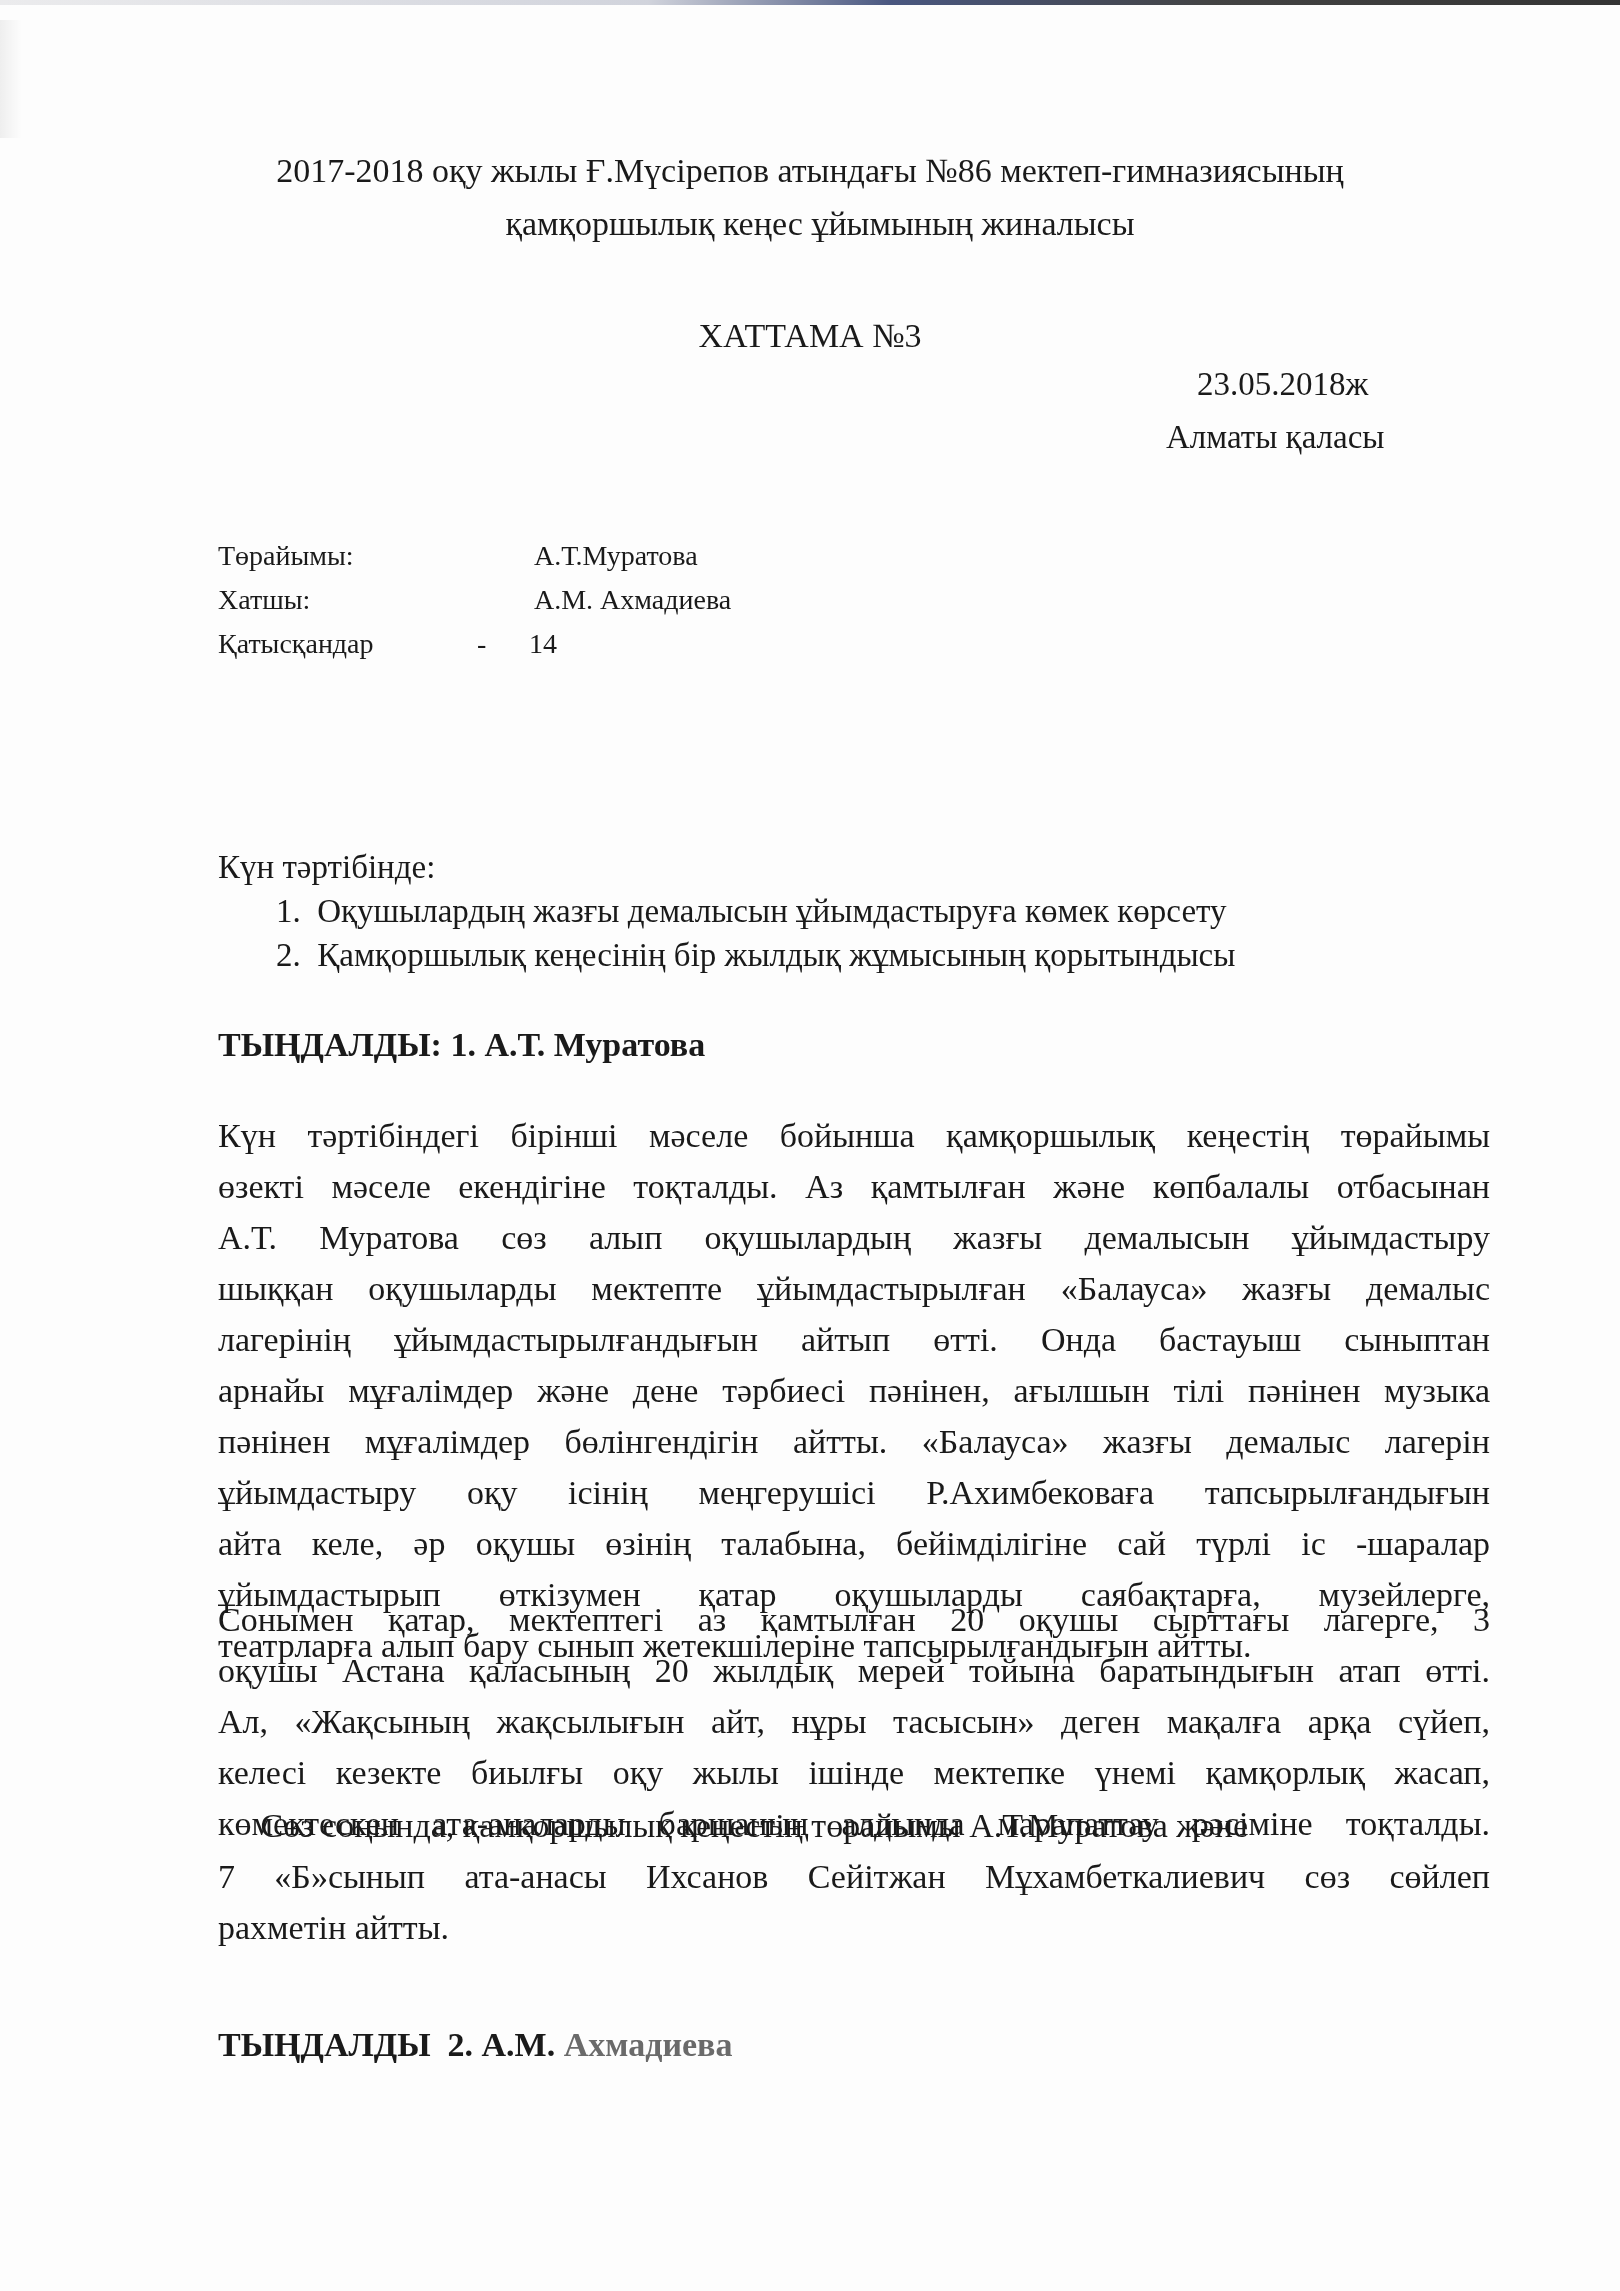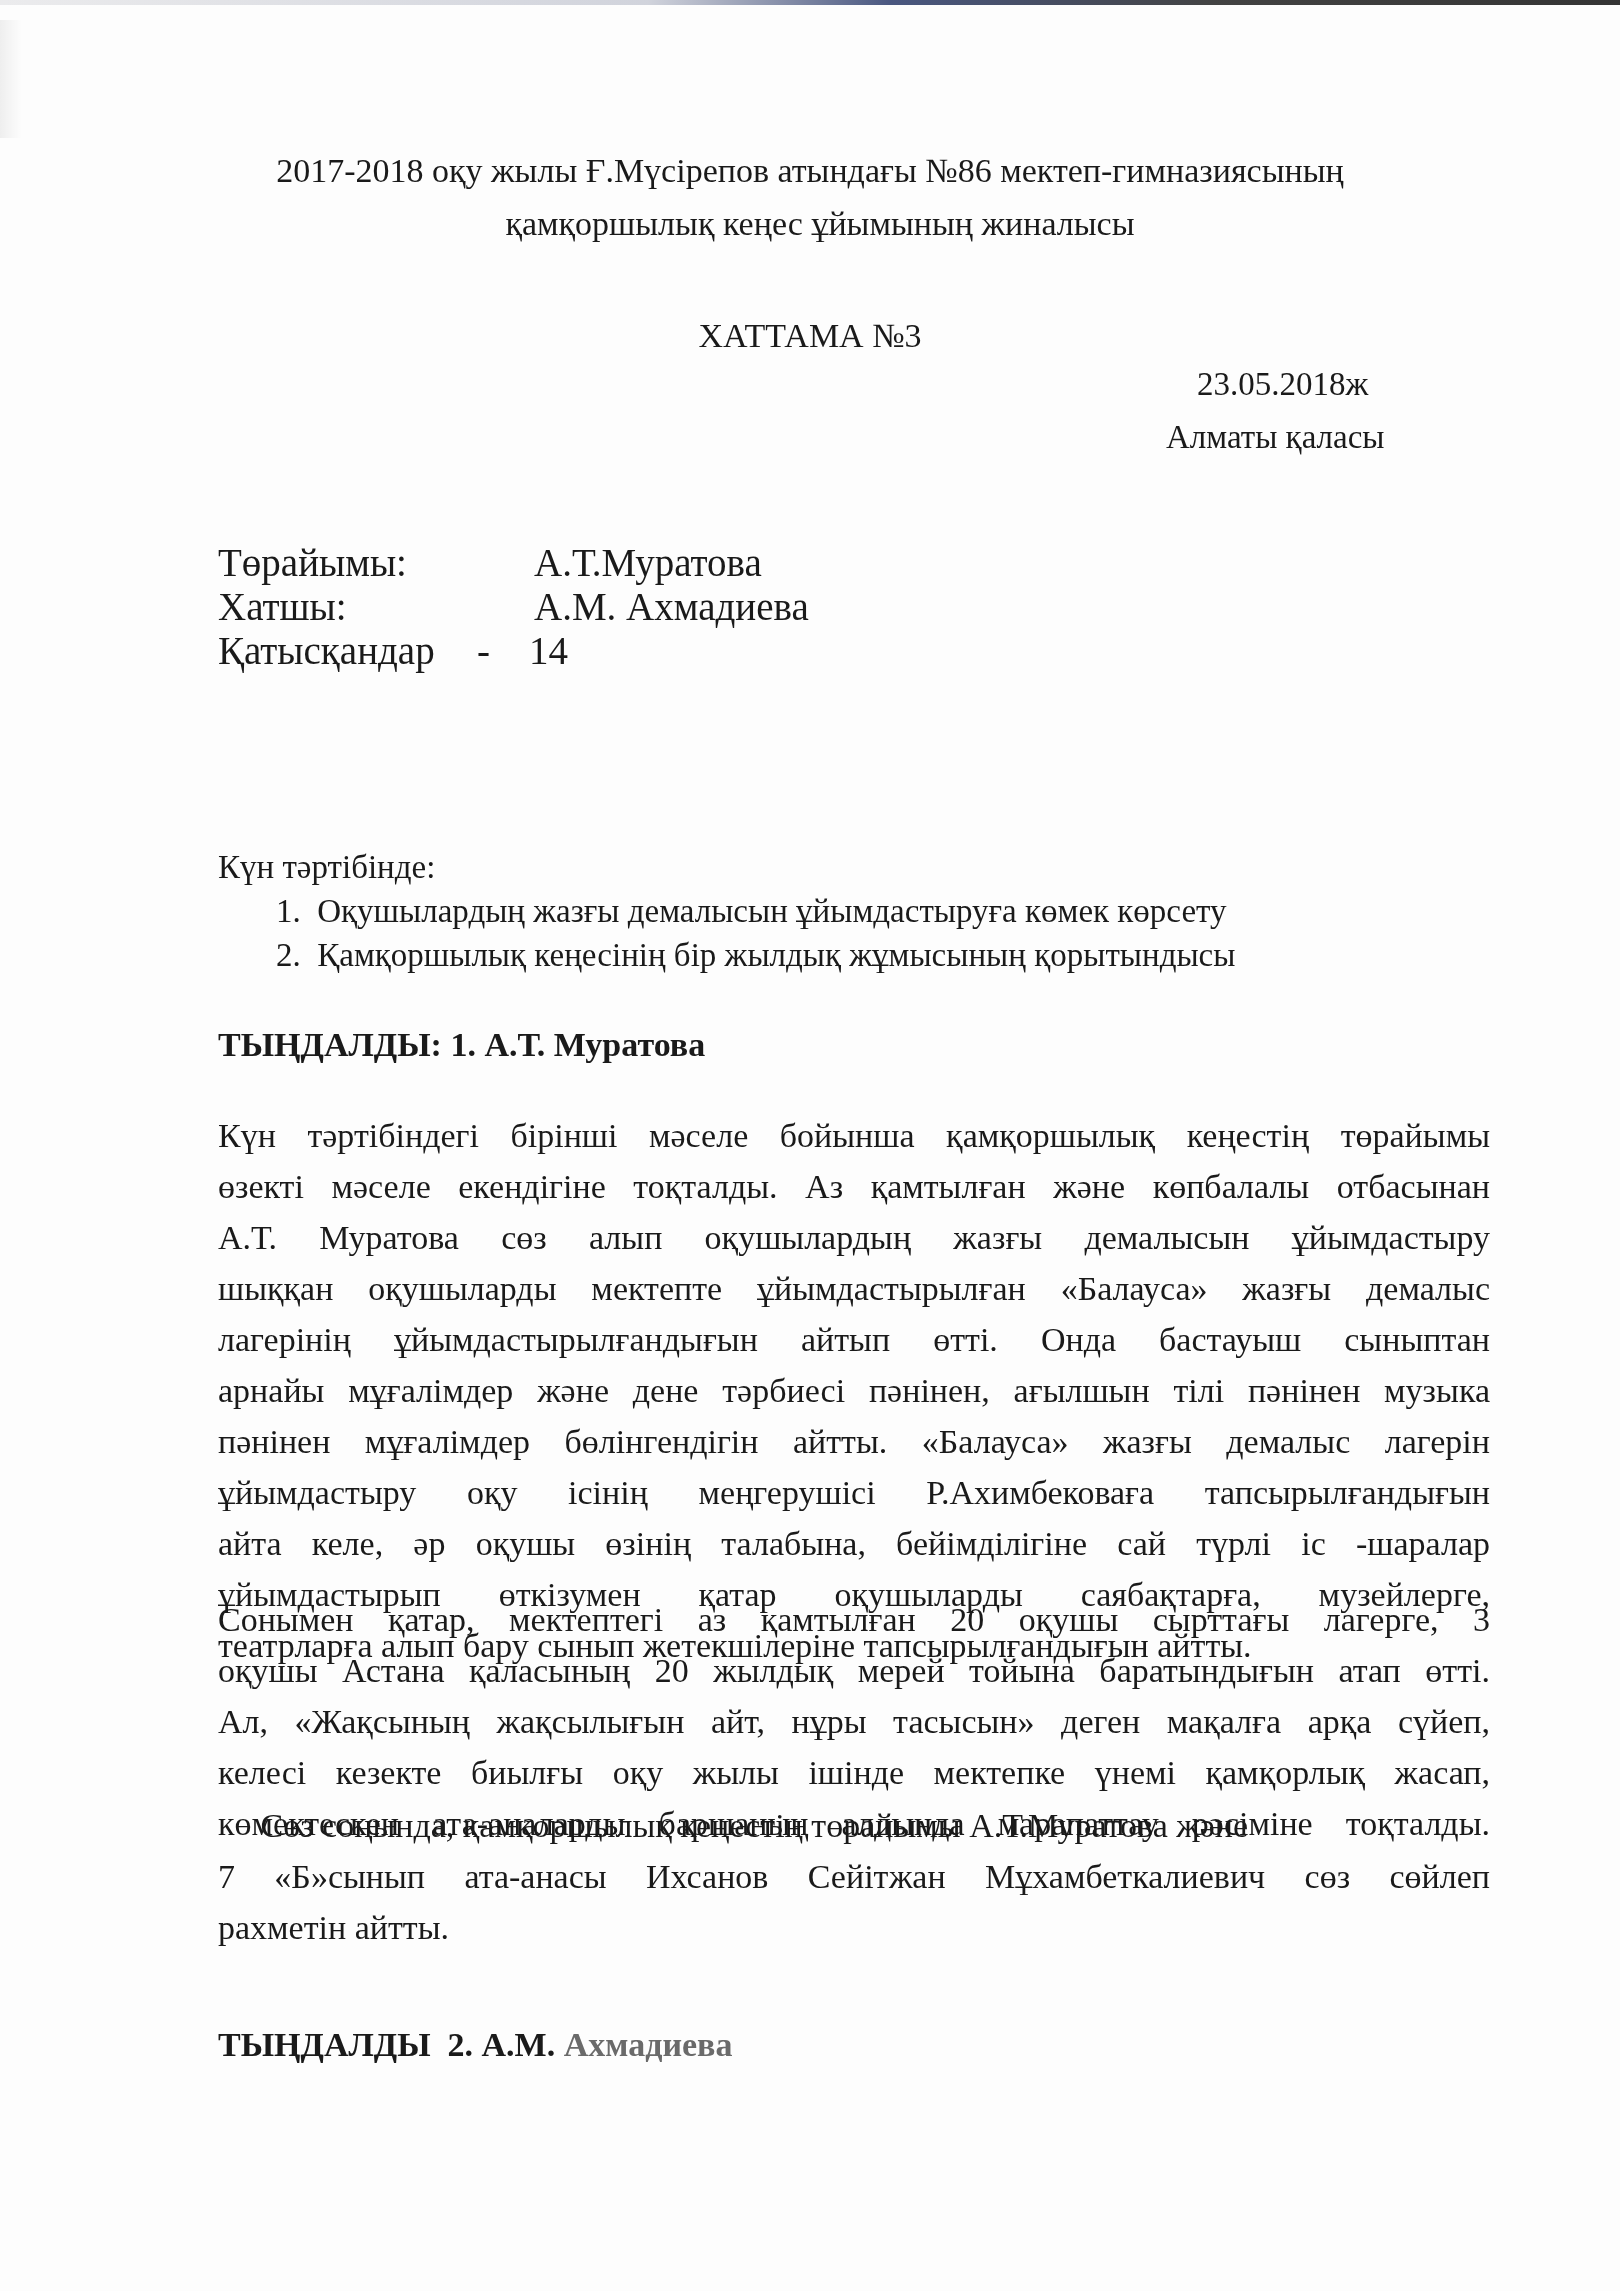--- a/index.html
+++ b/index.html
@@ -20,21 +20,21 @@
   .scan-shadow-left {
     position: absolute; left: 0; top: 19.6px; width: 21.6px; height: 118px;
     background: linear-gradient(90deg, rgba(0,0,0,0.06), rgba(0,0,0,0));
   }
   .abs { position: absolute; white-space: nowrap; }
   .title-line {
     left: 0; width: 1620px; text-align: center;
     font-size: 34px;
   }
   .right-block { font-size: 33px; }
-  .meta { font-size: 39px; text-align: right; }
+  .meta { font-size: 28px; text-align: right; }
   .agenda { font-size: 33px; }
   .section-head { font-size: 34px; font-weight: bold; }
   .para {
     position: absolute;
     left: 218px;
     width: 1272px;
     font-size: 34px;
     line-height: 51px;
     text-align: justify;
   }

